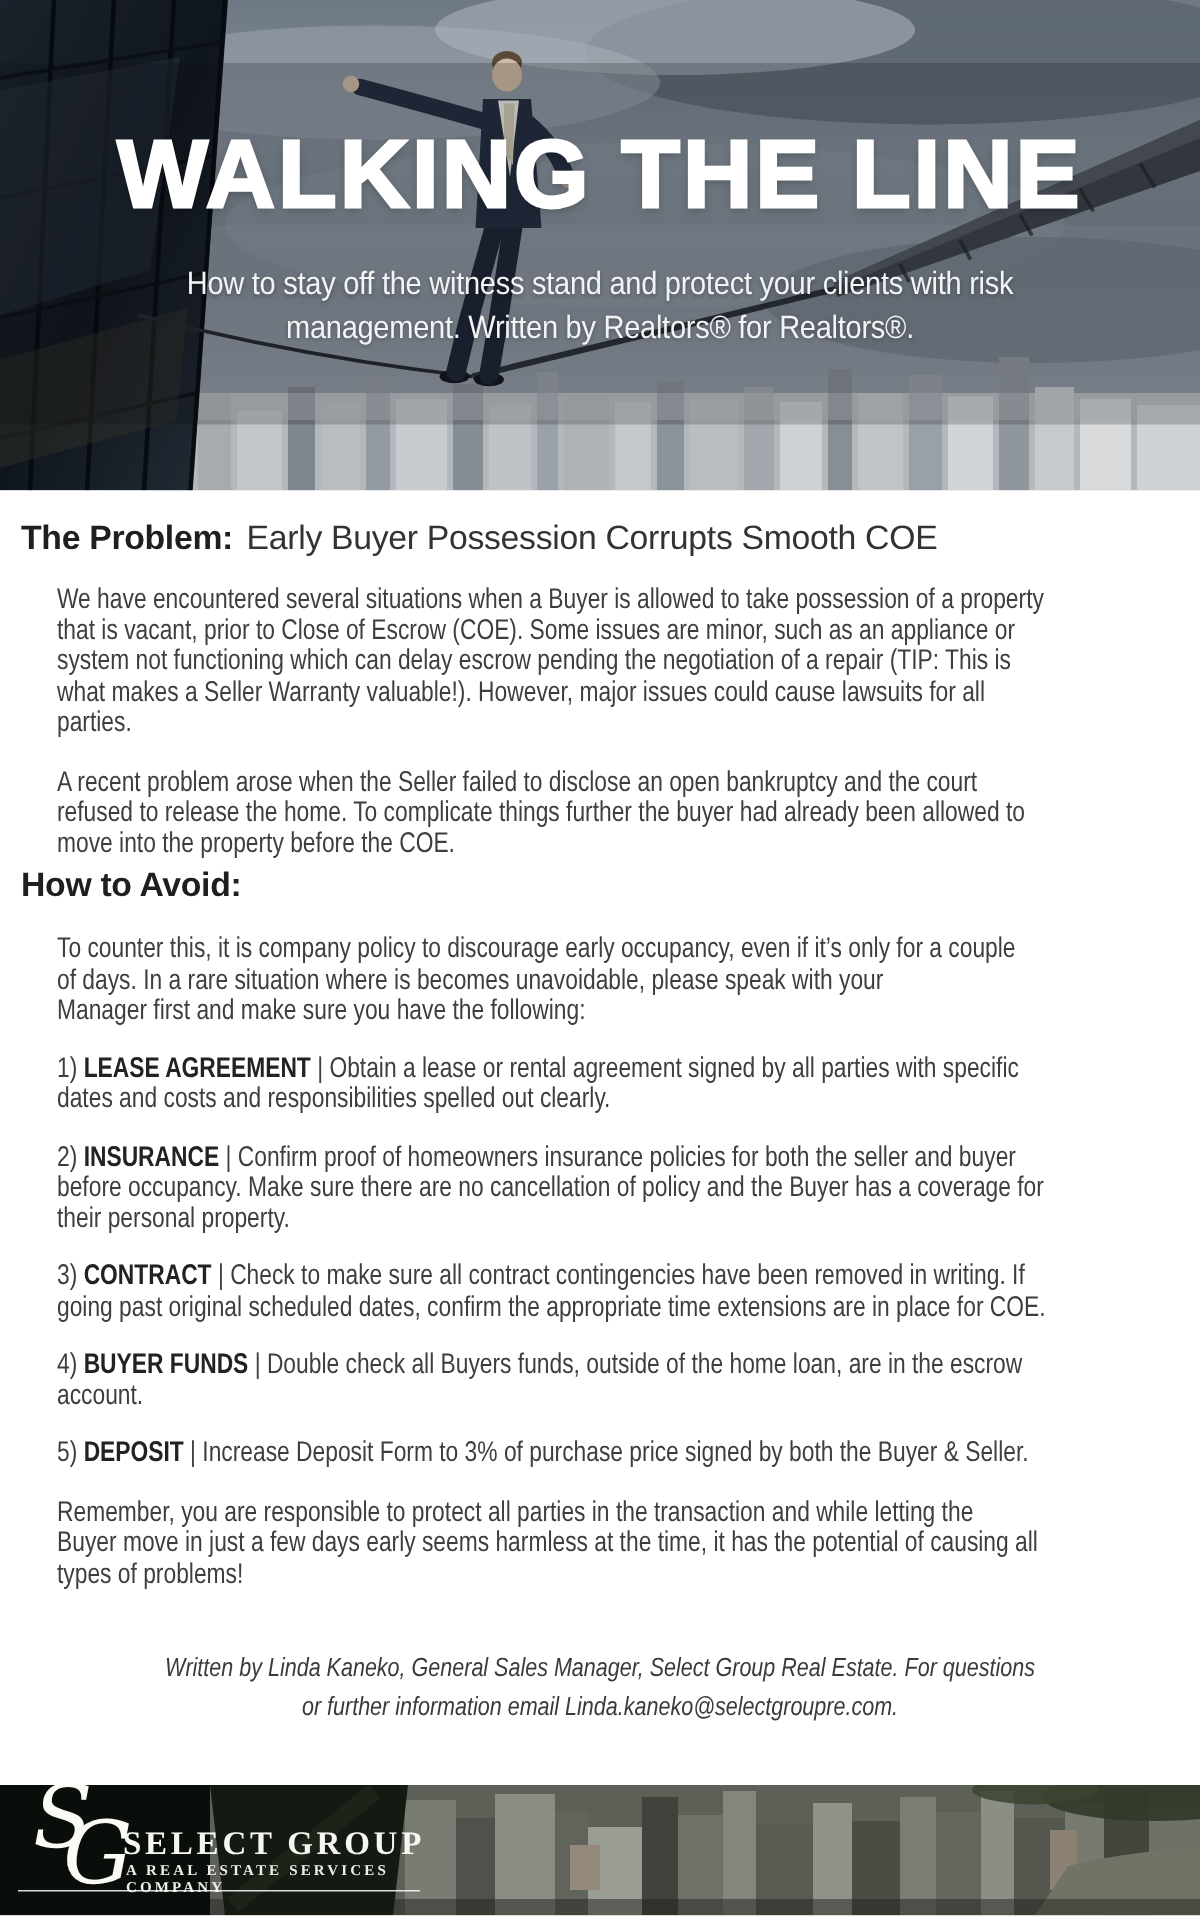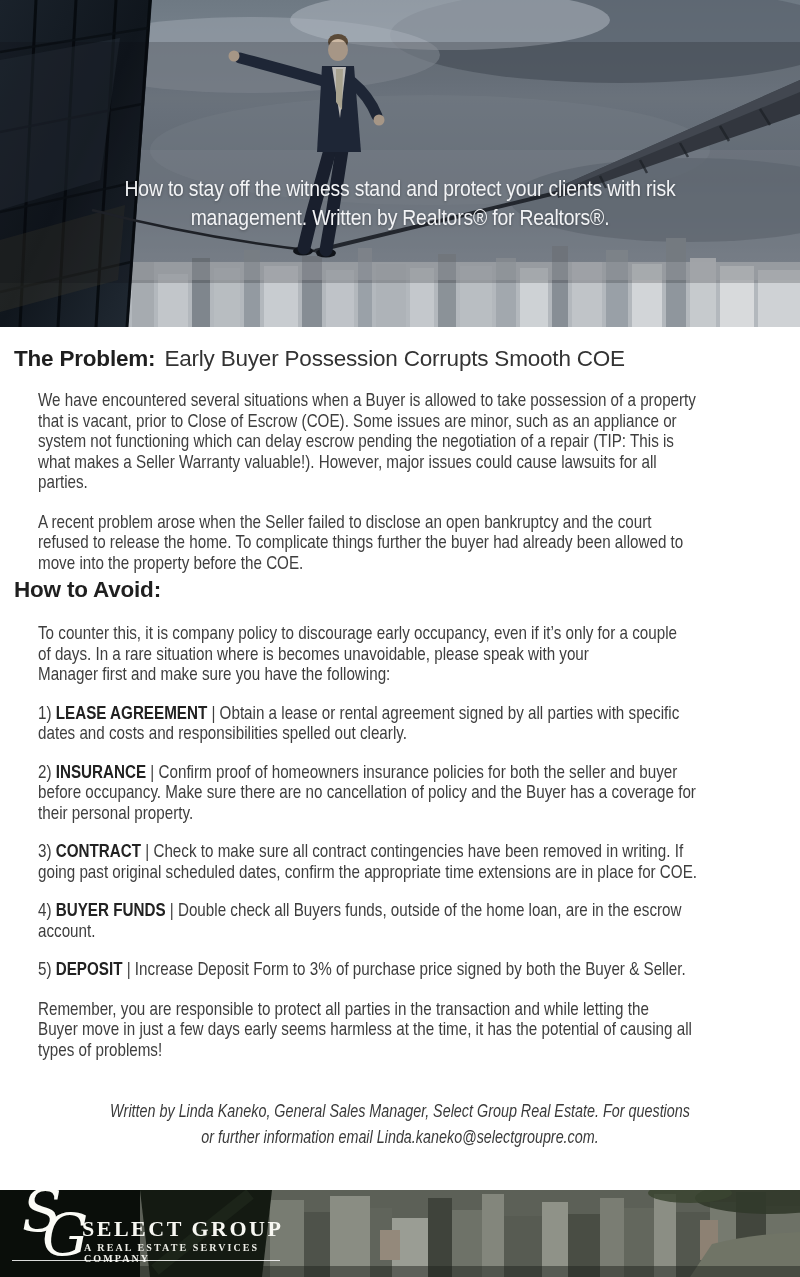--- a/index.html
+++ b/index.html
@@ -157,20 +157,21 @@
         <polygon points="336,69 343,69 342,110 336,102" fill="#cfc8b0"></polygon>
         <path d="M 327 82 Q 285 70 240 58" stroke="#242e40" stroke-width="11" fill="none" stroke-linecap="round"></path>
         <path d="M 352 82 Q 369 96 377 116" stroke="#242e40" stroke-width="11" fill="none" stroke-linecap="round"></path>
         <circle cx="234" cy="56" r="5.5" fill="#cdb9a4"></circle>
         <circle cx="379" cy="120" r="5.5" fill="#cdb9a4"></circle>
         <ellipse cx="338" cy="42" rx="10" ry="8" fill="#5a4a38"></ellipse>
         <ellipse cx="338" cy="50" rx="10" ry="11" fill="#cdb9a4"></ellipse>
       </g>
     </svg>
     <div class="hero-band"></div>
+    <h1 class="hero-title">WALKING THE LINE</h1>
     <p class="hero-subtitle">How to stay off the witness stand and protect your clients with risk
 management. Written by Realtors® for Realtors®.</p>
   </header>
 
   <main class="main">
     <h2 class="h2 problem"><span class="bold">The Problem:</span><span class="rest">Early Buyer Possession Corrupts Smooth COE</span></h2>
 
     <p class="para">We have encountered several situations when a Buyer is allowed to take possession of a property
 that is vacant, prior to Close of Escrow (COE). Some issues are minor, such as an appliance or
 system not functioning which can delay escrow pending the negotiation of a repair (TIP: This is

